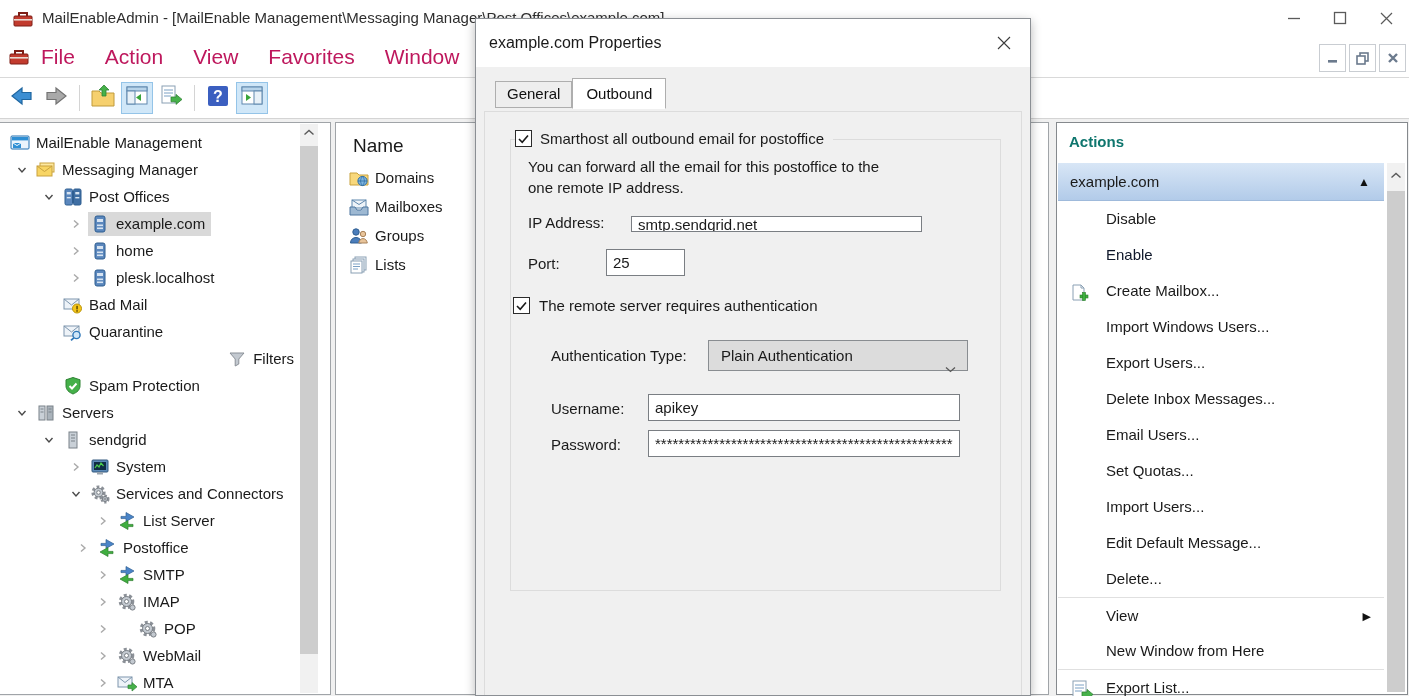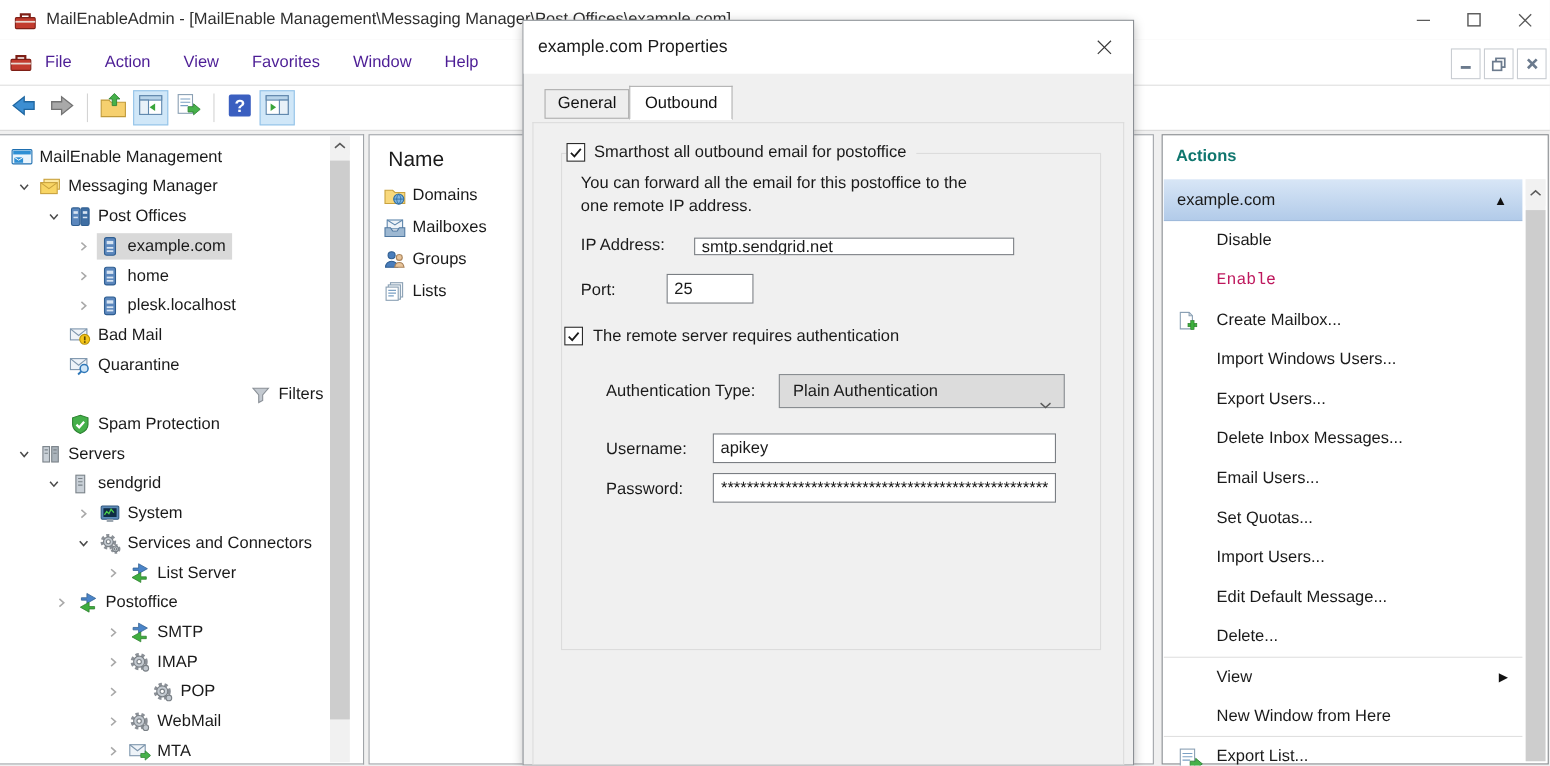--- a/index.html
+++ b/index.html
@@ -10,21 +10,21 @@
   
   .titlebar { position:absolute; left:0; top:0; width:100%; height:36px; background:#ffffff; }
   .titlebar .app-icon { position:absolute; left:12px; top:7px; }
   .titlebar .title-text { position:absolute; left:42px; top:0; line-height:36px; font-size:15px; color:#2e2e2e; white-space:nowrap; }
   .win-controls { position:absolute; right:0; top:0; height:36px; display:flex; }
   .win-controls span { width:46px; height:36px; display:flex; align-items:center; justify-content:center; }
 
   .menubar { position:absolute; left:0; top:36px; width:100%; height:42px; background:#ffffff; border-bottom:1px solid #d9d9d9; }
   .menubar .doc-icon { position:absolute; left:8px; top:9px; }
   #menu-items { position:absolute; left:26px; top:0; height:42px; display:flex; }
-  .menu-item { line-height:41px; padding:0 15px; font-size:15px; color:#4c1d95; }
+  .menu-item { line-height:41px; padding:0 15px; font-size:21px; color:#be185d; }
   .child-controls { position:absolute; right:3px; top:8px; display:flex; gap:3px; }
   .child-controls .cbtn { width:27px; height:28px; background:#fff; border:1px solid #c9cdd2; display:flex; align-items:center; justify-content:center; }
 
   .toolbar { position:absolute; left:0; top:78px; width:100%; height:41px; background:#ffffff; border-bottom:1px solid #d4d4d4; display:flex; align-items:center; padding-left:5px; }
   .tbtn { width:32px; height:32px; margin:0 1px; display:flex; align-items:center; justify-content:center; border:1px solid transparent; }
   .tbtn.active { background:#d0e7f8; border:1px solid #94c4e8; }
   .tsep { width:1px; height:26px; background:#d4d4d4; margin:0 6px; }
 
   
   .content { position:absolute; left:0; top:119px; width:100%; height:577px; background:#f0f0f0; }
@@ -52,21 +52,21 @@
   #file-list { position:absolute; left:0; top:40px; width:100%; }
   .list-row { height:29px; display:flex; align-items:center; padding-left:13px; font-size:15px; }
   .list-row .l-ico { width:26px; display:inline-flex; flex:none; }
 
   
   .actions-title { height:38px; line-height:38px; padding-left:12px; font-size:15px; font-weight:bold; color:#0f766e; }
   .actions-section-header { position:absolute; left:1px; right:23px; top:40px; height:38px; line-height:38px; padding-left:12px; font-size:15px; background:linear-gradient(#d8e6f6,#b2cbe9); border-bottom:1px solid #9fbadb; }
   .collapse-glyph { position:absolute; right:14px; top:0; font-size:12px; color:#111; }
   #actions-list { position:absolute; left:1px; right:23px; top:78px; }
   .action-row { position:relative; height:36px; line-height:36px; padding-left:48px; font-size:15px; color:#1a1a1a; }
-  .action-row.disabled { color:#be185d;font-family:Liberation Mono, monospace; }
+  .action-row.disabled { color:#0f172a; }
   .action-row.sep { border-top:1px solid #e0e0e0; }
   .action-row .a-ico { position:absolute; left:11px; top:8px; }
   .action-row .submenu-arrow { position:absolute; right:13px; top:0; font-size:11px; color:#111; }
   .actions-scroll { right:2px; top:40px; bottom:2px; }
   .actions-scroll .scroll-btn { height:24px; }
   .actions-thumb { position:absolute; left:0; right:0; top:28px; bottom:0; background:#cdcdcd; }
 
   
   .dialog { position:absolute; left:475px; top:18px; width:556px; height:678px; background:#f0f0f0; border:1px solid #8b8f94; box-shadow:0 3px 10px rgba(0,0,0,.28); z-index:50; }
   .dialog-titlebar { position:absolute; left:0; top:0; width:100%; height:48px; background:#fff; }
@@ -441,21 +441,21 @@
             <span class="tree-sel-wrap">
               <span class="tree-ico">
                 <svg width="20" height="20" viewBox="0 0 20 20">
                   <path d="M9 1.5l8 4.5-8 4.5V7.6H4V5.4h5z" fill="#4a84c8" stroke="#2f5e91" stroke-width="0.7"></path>
                   <path d="M11 9.5l-8 4.5 8 4.5v-2.9h5v-2.2h-5z" fill="#3fae3f" stroke="#2c7d2c" stroke-width="0.7"></path>
                 </svg>
               </span>
               <span class="tree-label">List Server</span>
             </span>
           </div>
-          <div class="tree-row" style="padding-left: 44px;">
+          <div class="tree-row" style="padding-left: 71px;">
             <span class="tree-exp">
               <svg width="12" height="12">
                 <path d="M4 2.5L8 6l-4 3.5" fill="none" stroke="#a9a9a9" stroke-width="1.4"></path>
               </svg>
             </span>
             <span class="tree-sel-wrap">
               <span class="tree-ico">
                 <svg width="20" height="20" viewBox="0 0 20 20">
                   <path d="M9 1.5l8 4.5-8 4.5V7.6H4V5.4h5z" fill="#4a84c8" stroke="#2f5e91" stroke-width="0.7"></path>
                   <path d="M11 9.5l-8 4.5 8 4.5v-2.9h5v-2.2h-5z" fill="#3fae3f" stroke="#2c7d2c" stroke-width="0.7"></path>

